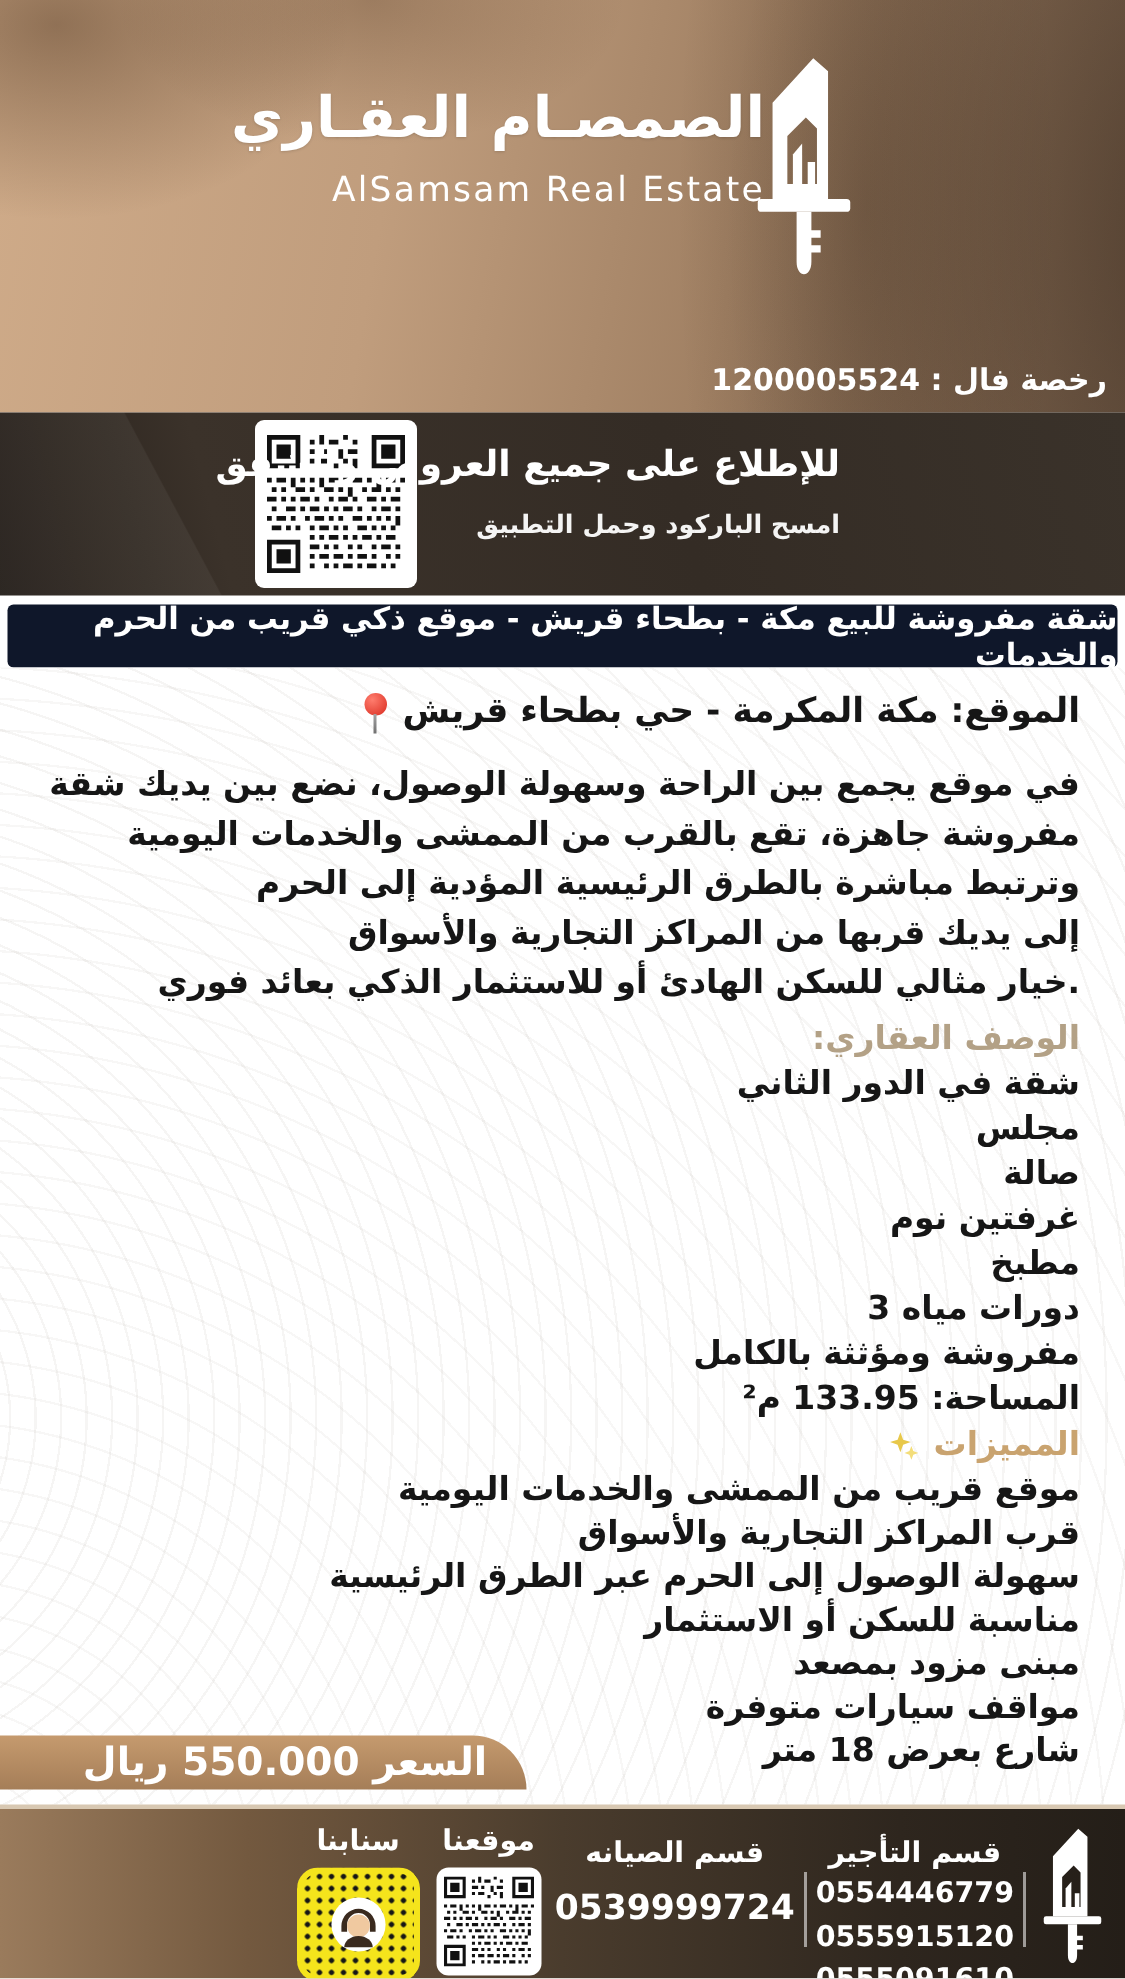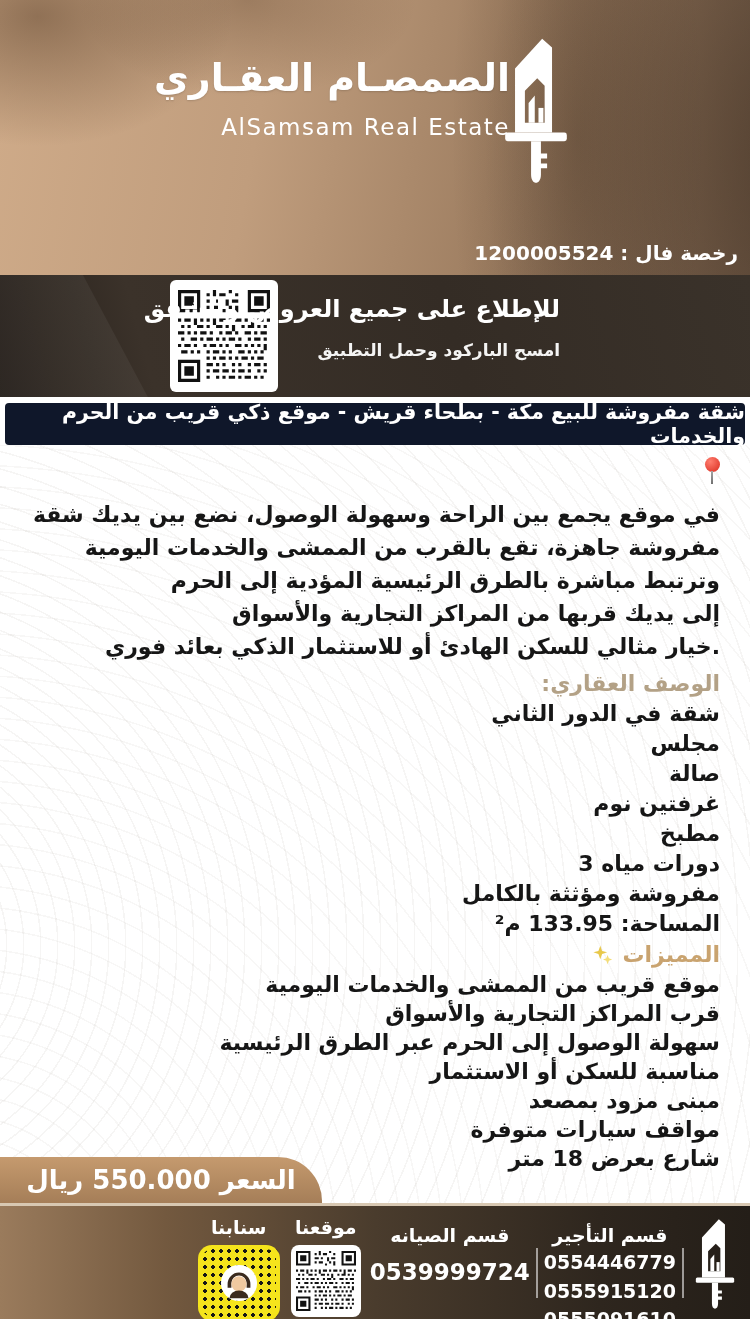--- a/index.html
+++ b/index.html
@@ -50,23 +50,23 @@
     background:linear-gradient(#a5a5a5,#707070);}
   .intro{margin-top:16px;}
   .intro div{font-size:22px;line-height:33px;}
   .h-desc{margin-top:5px;font-size:22px;line-height:31px;color:#b3a186;}
   .desc div{font-size:22px;line-height:30px;}
   .h-feat{font-size:22px;line-height:31px;color:#c9a36f;display:flex;align-items:center;gap:8px;}
   .features div{font-size:22px;line-height:29px;}
   .sparkle{flex:0 0 auto;}
 
   
-  .pricebar{position:absolute;left:0;top:1157px;width:322px;height:46px;
+  .pricebar{position:absolute;left:0;top:1157px;width:322px;height:36px;
     background:linear-gradient(180deg,#c59a6e,#a57e58);border-radius:0 44px 0 0;
-    display:flex;align-items:center;justify-content:center;direction:rtl;color:#fff;font-size:26px;}
+    display:flex;align-items:center;justify-content:center;direction:rtl;color:#fff;font-size:26px;padding-left:29px;}
 
   
   .footer{position:absolute;top:1203px;left:0;width:750px;height:116px;box-sizing:border-box;
     background:linear-gradient(90deg,#9a7b5c 0%,#73593f 22%,#4a3c2d 50%,#2e261e 80%,#241e18 100%);
     border-top:3px solid #d8c8b2;direction:rtl;display:flex;align-items:flex-start;
     padding:10px 10px 0 8px;gap:6px;color:#fff;}
   .fsword{flex:0 0 50px;display:flex;justify-content:center;}
   .fsec{text-align:center;white-space:nowrap;}
   .fsec .flabel{font-size:19px;}
   .fsec .fnum{font-size:23px;margin-top:13px;}
@@ -134,20 +134,21 @@
       <div class="qrsub">امسح الباركود وحمل التطبيق</div>
     </div>
   </div>
 
   <div class="listingbar">
     <span>شقة مفروشة للبيع مكة - بطحاء قريش - موقع ذكي قريب من الحرم والخدمات</span>
   </div>
 
   <div class="bodyc">
     <div class="loc">
+      <span>الموقع: مكة المكرمة - حي بطحاء قريش</span>
       <span class="pin"></span>
     </div>
 
     <div class="intro">
       <div>في موقع يجمع بين الراحة وسهولة الوصول، نضع بين يديك شقة</div>
       <div>مفروشة جاهزة، تقع بالقرب من الممشى والخدمات اليومية</div>
       <div>وترتبط مباشرة بالطرق الرئيسية المؤدية إلى الحرم</div>
       <div>إلى يديك قربها من المراكز التجارية والأسواق</div>
       <div>.خيار مثالي للسكن الهادئ أو للاستثمار الذكي بعائد فوري</div>
     </div>

